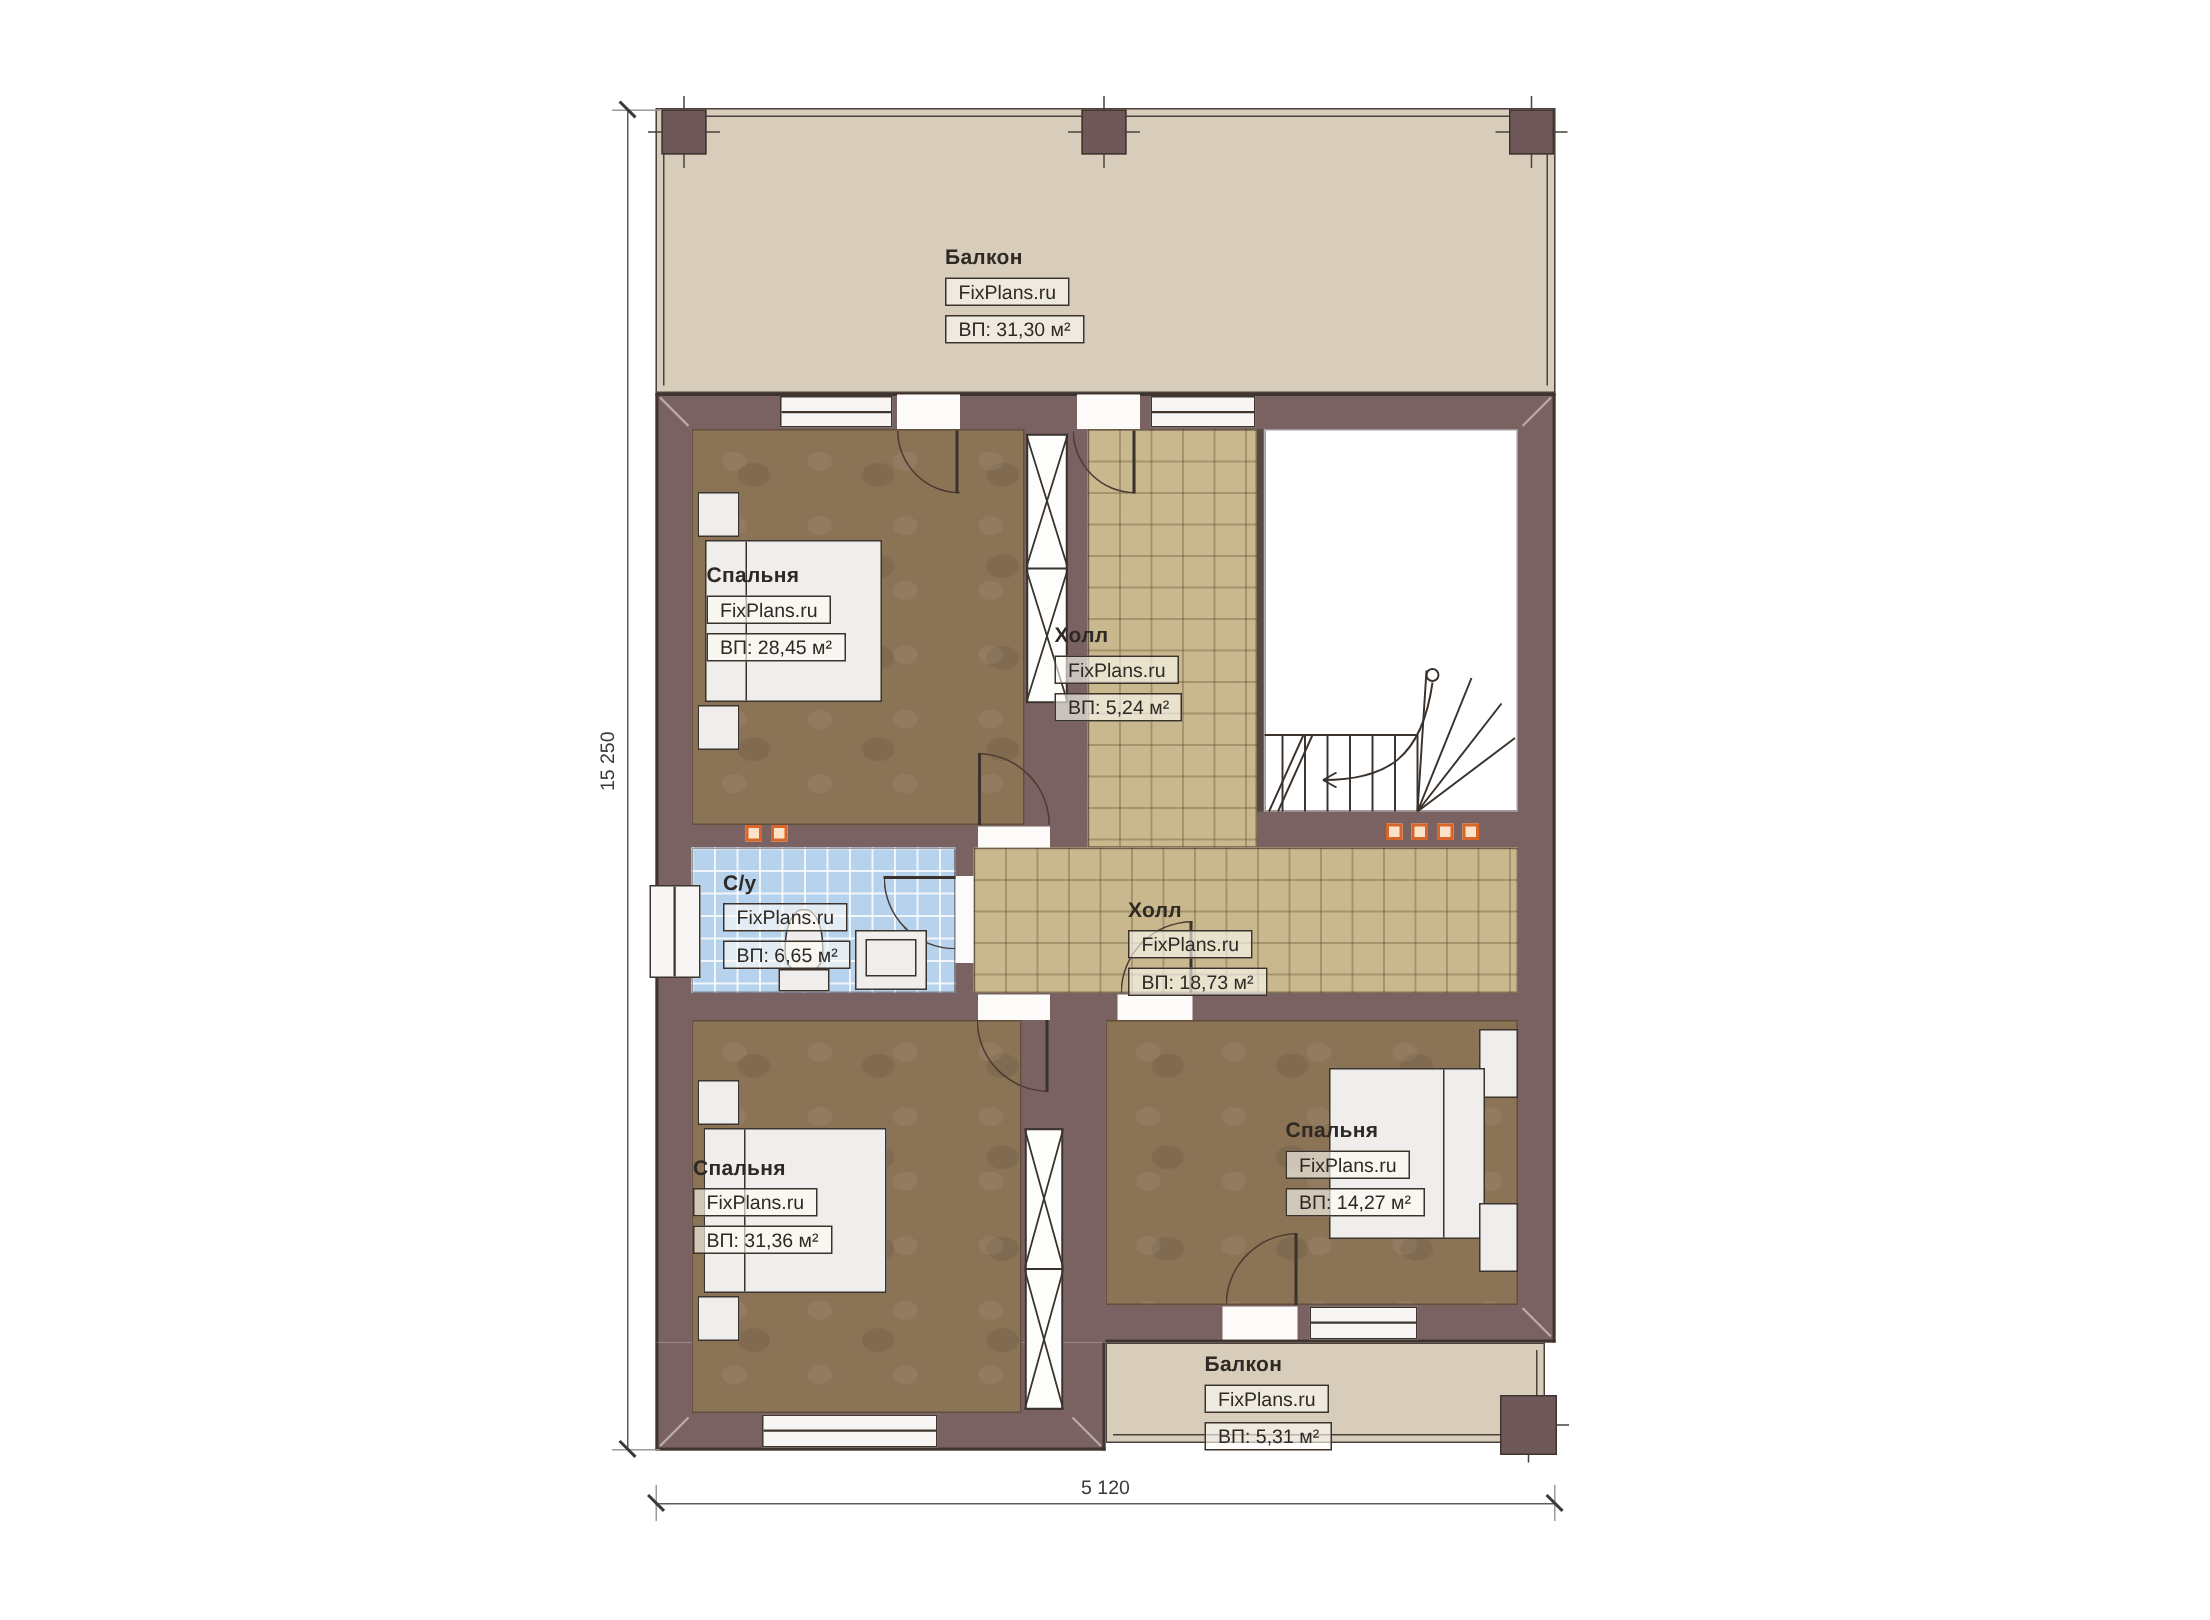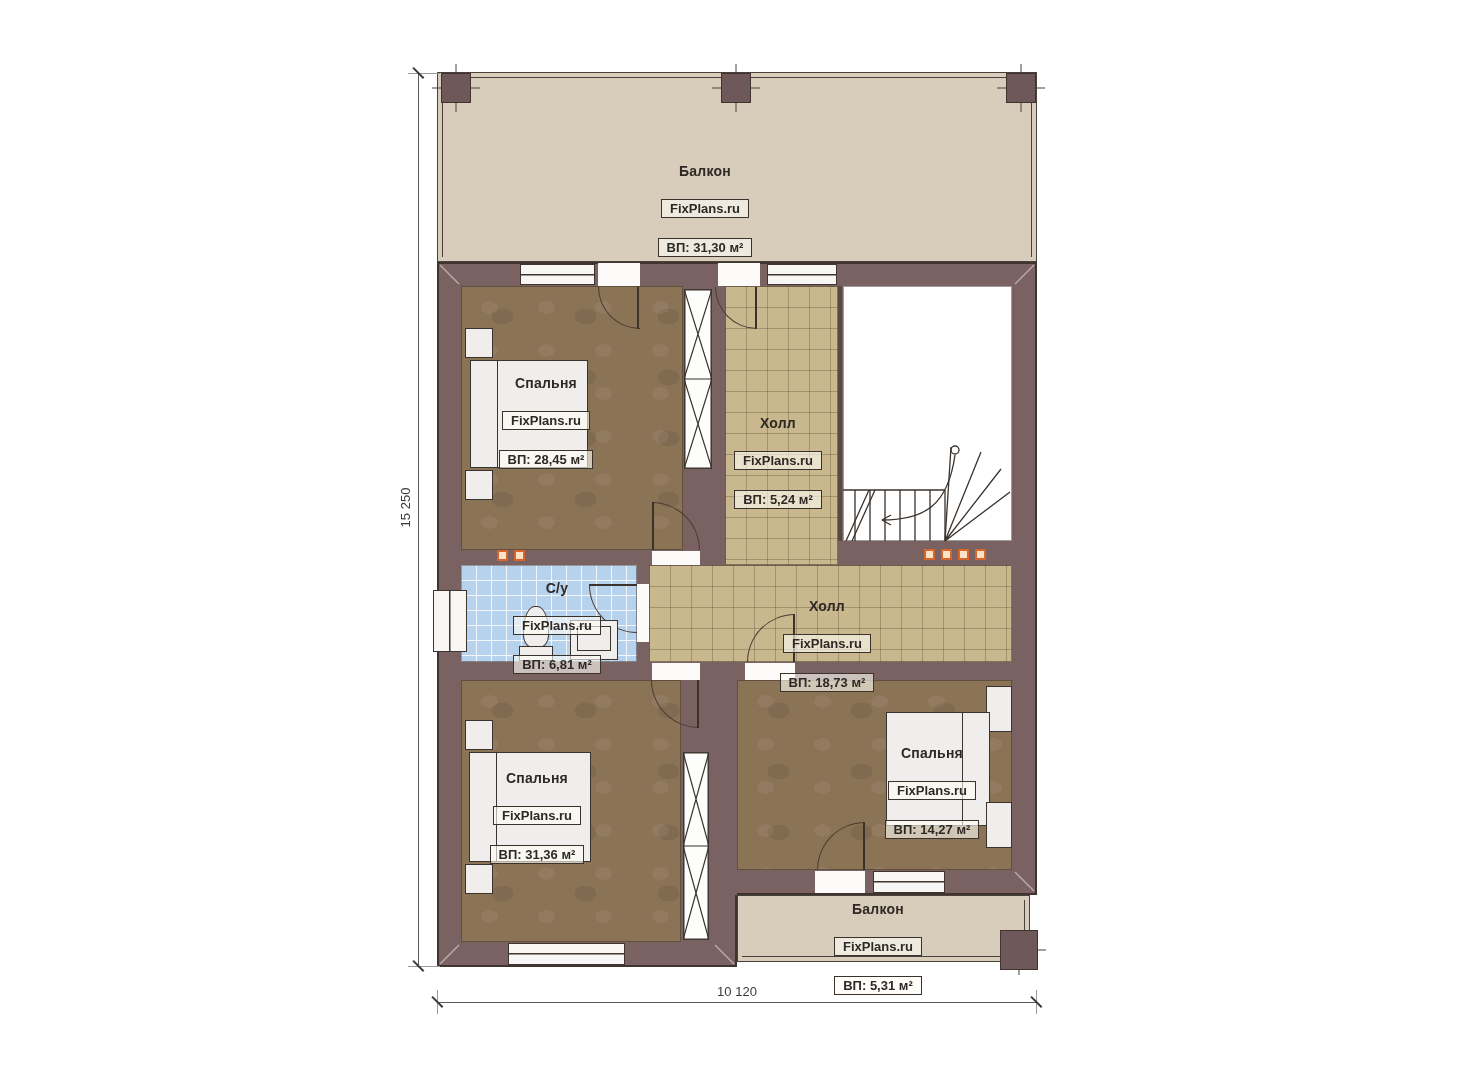--- a/index.html
+++ b/index.html
@@ -24,23 +24,23 @@
   .arc.bl{border-top:1.6px solid #4a3b33;border-right:1.6px solid #4a3b33;border-top-right-radius:100% 100%;}
   .arc.br{border-top:1.6px solid #4a3b33;border-left:1.6px solid #4a3b33;border-top-left-radius:100% 100%;}
   
   .furn{position:absolute;background:#efeeec;border:1.3px solid #3b332d;box-sizing:border-box;}
   .pillow-line-l{position:absolute;left:26px;top:0;bottom:0;width:0;border-left:1px solid #3b332d;}
   .pillow-line-r{position:absolute;right:26px;top:0;bottom:0;width:0;border-right:1px solid #3b332d;}
   .sink-inner{position:absolute;inset:5px 6px 8px 6px;border:1px solid #3b332d;}
   .toilet-bowl{position:absolute;background:#efeeec;border:1.3px solid #3b332d;box-sizing:border-box;border-radius:45% 45% 38% 38%/60% 60% 30% 30%;}
   .marker{position:absolute;width:11px;height:11px;background:#fbe3c9;border:2px solid #d8662b;box-sizing:border-box;}
   
-  .room-label{position:absolute;width:150px;display:flex;flex-direction:column;align-items:center;z-index:9;}
+  .room-label{position:absolute;width:150px;display:flex;flex-direction:column;align-items:flex-start;z-index:9;}
   .room-name{font-size:14px;font-weight:700;color:#2e2924;letter-spacing:.2px;}
-  .label-box{margin-top:20px;padding:1px 8px;border:1.5px solid #3a322b;background:rgba(253,251,246,.62);font-size:13px;color:#2e2924;white-space:nowrap;font-weight:bold;}
+  .label-box{margin-top:6px;padding:1px 8px;border:1.5px solid #3a322b;background:rgba(253,251,246,.62);font-size:13px;color:#2e2924;white-space:nowrap;}
   
   .dim-line{position:absolute;background:#5c5c5c;}
   .ext-line{position:absolute;background:#9a9a9a;}
   .tick{position:absolute;width:15px;height:1.6px;background:#3a3a3a;transform:rotate(45deg);}
   .dim-text{position:absolute;font-size:13px;color:#3a3a3a;text-align:center;}
   svg.overlay{position:absolute;left:0;top:0;pointer-events:none;}
 </style>
 </head>
 <body>
 
@@ -186,21 +186,21 @@
     <div class="label-box">ВП: 28,45 м²</div>
   </div>
   <div class="room-label" style="left:703px;top:415px;">
     <div class="room-name">Холл</div>
     <div class="label-box">FixPlans.ru</div>
     <div class="label-box">ВП: 5,24 м²</div>
   </div>
   <div class="room-label" style="left:482px;top:580px;">
     <div class="room-name">С/у</div>
     <div class="label-box">FixPlans.ru</div>
-    <div class="label-box">ВП: 6,81 м²</div>
+    <div class="label-box">ВП: 6,65 м²</div>
   </div>
   <div class="room-label" style="left:752px;top:598px;">
     <div class="room-name">Холл</div>
     <div class="label-box">FixPlans.ru</div>
     <div class="label-box">ВП: 18,73 м²</div>
   </div>
   <div class="room-label" style="left:462px;top:770px;">
     <div class="room-name">Спальня</div>
     <div class="label-box">FixPlans.ru</div>
     <div class="label-box">ВП: 31,36 м²</div>
@@ -221,15 +221,15 @@
   <div class="ext-line" style="left:408px;top:966px;width:32px;height:1px;"></div>
   <div class="tick" style="left:411px;top:72px;"></div>
   <div class="tick" style="left:411px;top:965px;"></div>
   <div class="dim-text" style="left:375px;top:500px;width:60px;transform:rotate(-90deg);">15 250</div>
 
   <div class="dim-line" style="left:437px;top:1002px;width:599px;height:1px;"></div>
   <div class="ext-line" style="left:437px;top:990px;width:1px;height:24px;"></div>
   <div class="ext-line" style="left:1036px;top:990px;width:1px;height:24px;"></div>
   <div class="tick" style="left:430px;top:1001px;"></div>
   <div class="tick" style="left:1029px;top:1001px;"></div>
-  <div class="dim-text" style="left:687px;top:984px;width:100px;">10 120</div>
+  <div class="dim-text" style="left:687px;top:984px;width:100px;">5 120</div>
 
 </div>
 
 </body></html>

